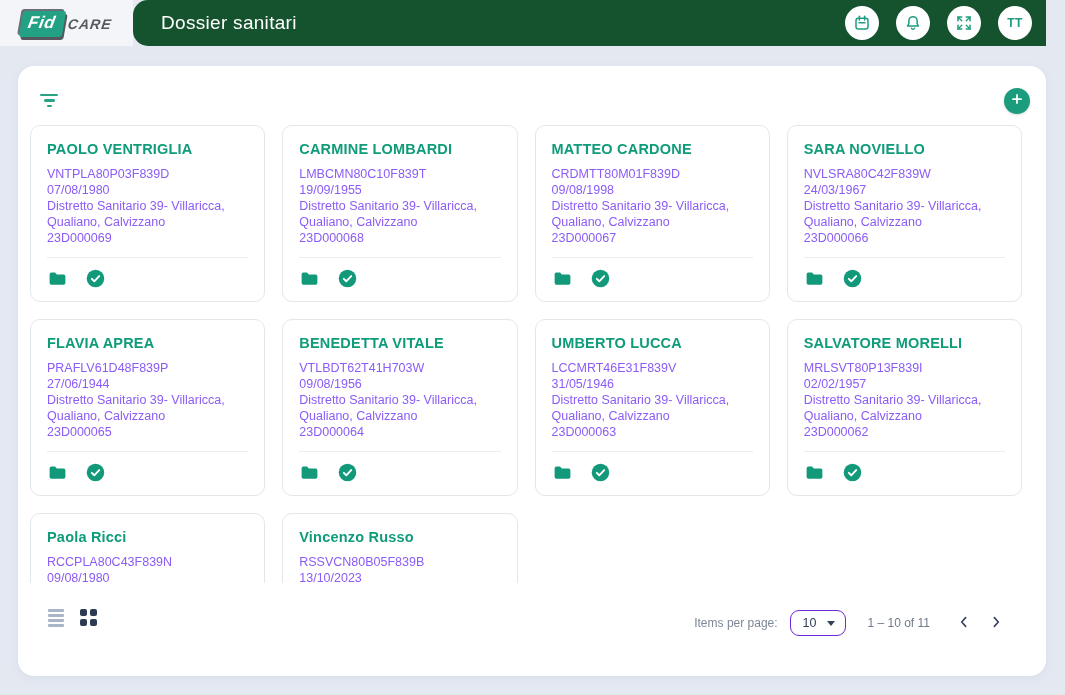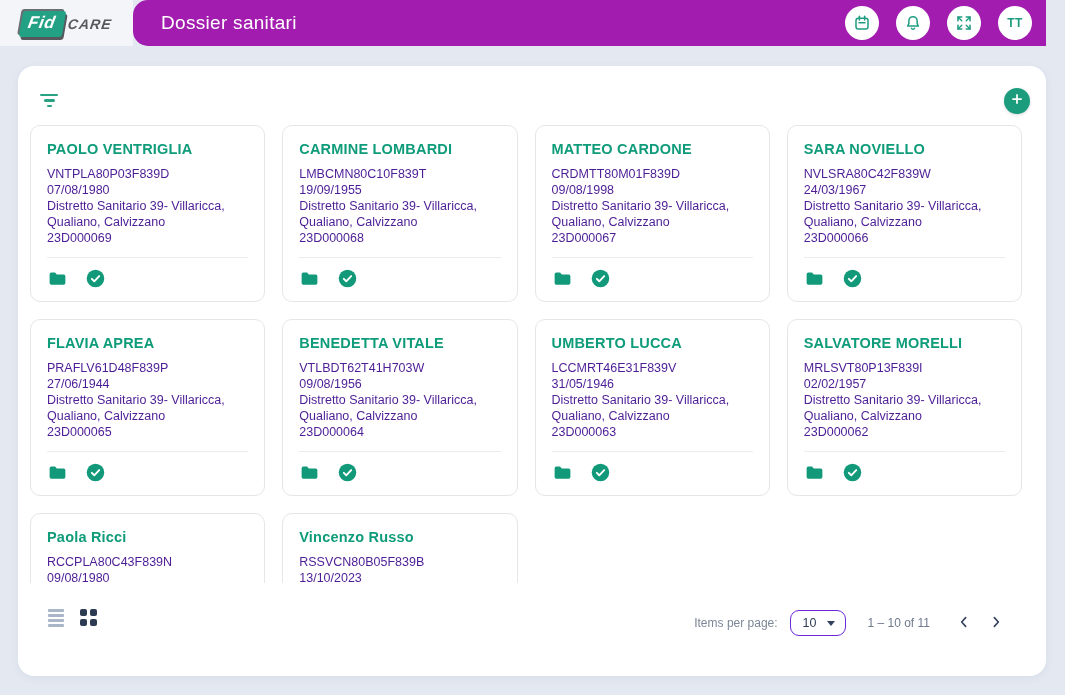--- a/index.html
+++ b/index.html
@@ -23,21 +23,21 @@
     font-size:17px; padding:2px 9px 4px 7px; transform:skewX(-10deg);
     border-radius:3px; box-shadow:-2px -2px 0 #6a6f75, 2px 3px 0 #55595e;
     letter-spacing:.5px;
   }
   .logo-care {
     color:#55585d; font-weight:700; font-style:italic; font-size:14px;
     letter-spacing:1px; transform:skewX(-8deg);
   }
   .appbar {
     position:absolute; left:133px; top:0; width:913px; height:46px;
-    background:#a21caf; border-radius:15px 0 0 15px;
+    background:#14532d; border-radius:15px 0 0 15px;
     display:flex; align-items:center; padding:0 14px 0 28px;
   }
   .appbar-title { color:#ffffff; font-size:19px; font-weight:500; letter-spacing:.3px; }
   .appbar-actions { margin-left:auto; display:flex; align-items:center; gap:17px; }
   .hbtn {
     width:34px; height:34px; border-radius:50%; background:#ffffff;
     display:flex; align-items:center; justify-content:center; cursor:pointer;
     color:#1f9c80; font-weight:700;
   }
   .hbtn svg { display:block; }
@@ -74,21 +74,21 @@
   }
   .card {
     background:#fff; border:1px solid #e4e6e8; border-radius:10px;
     padding:14px 16px 12px 16px; min-height:174px; cursor:pointer;
     display:flex; flex-direction:column;
   }
   .card-name {
     color:#0f9c7a; font-size:14.5px; font-weight:700; letter-spacing:.2px;
     line-height:18px;
   }
-  .card-details { margin-top:8px; color:#4c1d95; font-size:12.5px; line-height:16px; }
+  .card-details { margin-top:8px; color:#8b5cf6; font-size:12.5px; line-height:16px; }
   .card-divider { border-top:1px solid #ececec; margin-top:11px; }
   .card-actions { margin-top:10px; display:flex; align-items:center; gap:17px; }
   .mini-icon { display:flex; cursor:pointer; }
 
   
   .panel-footer {
     flex:1; display:flex; align-items:flex-start; padding:26px 36px 0 30px;
   }
   .view-toggles { display:flex; align-items:center; gap:16px; }
   .list-icon { display:flex; flex-direction:column; gap:2.5px; cursor:pointer; }

